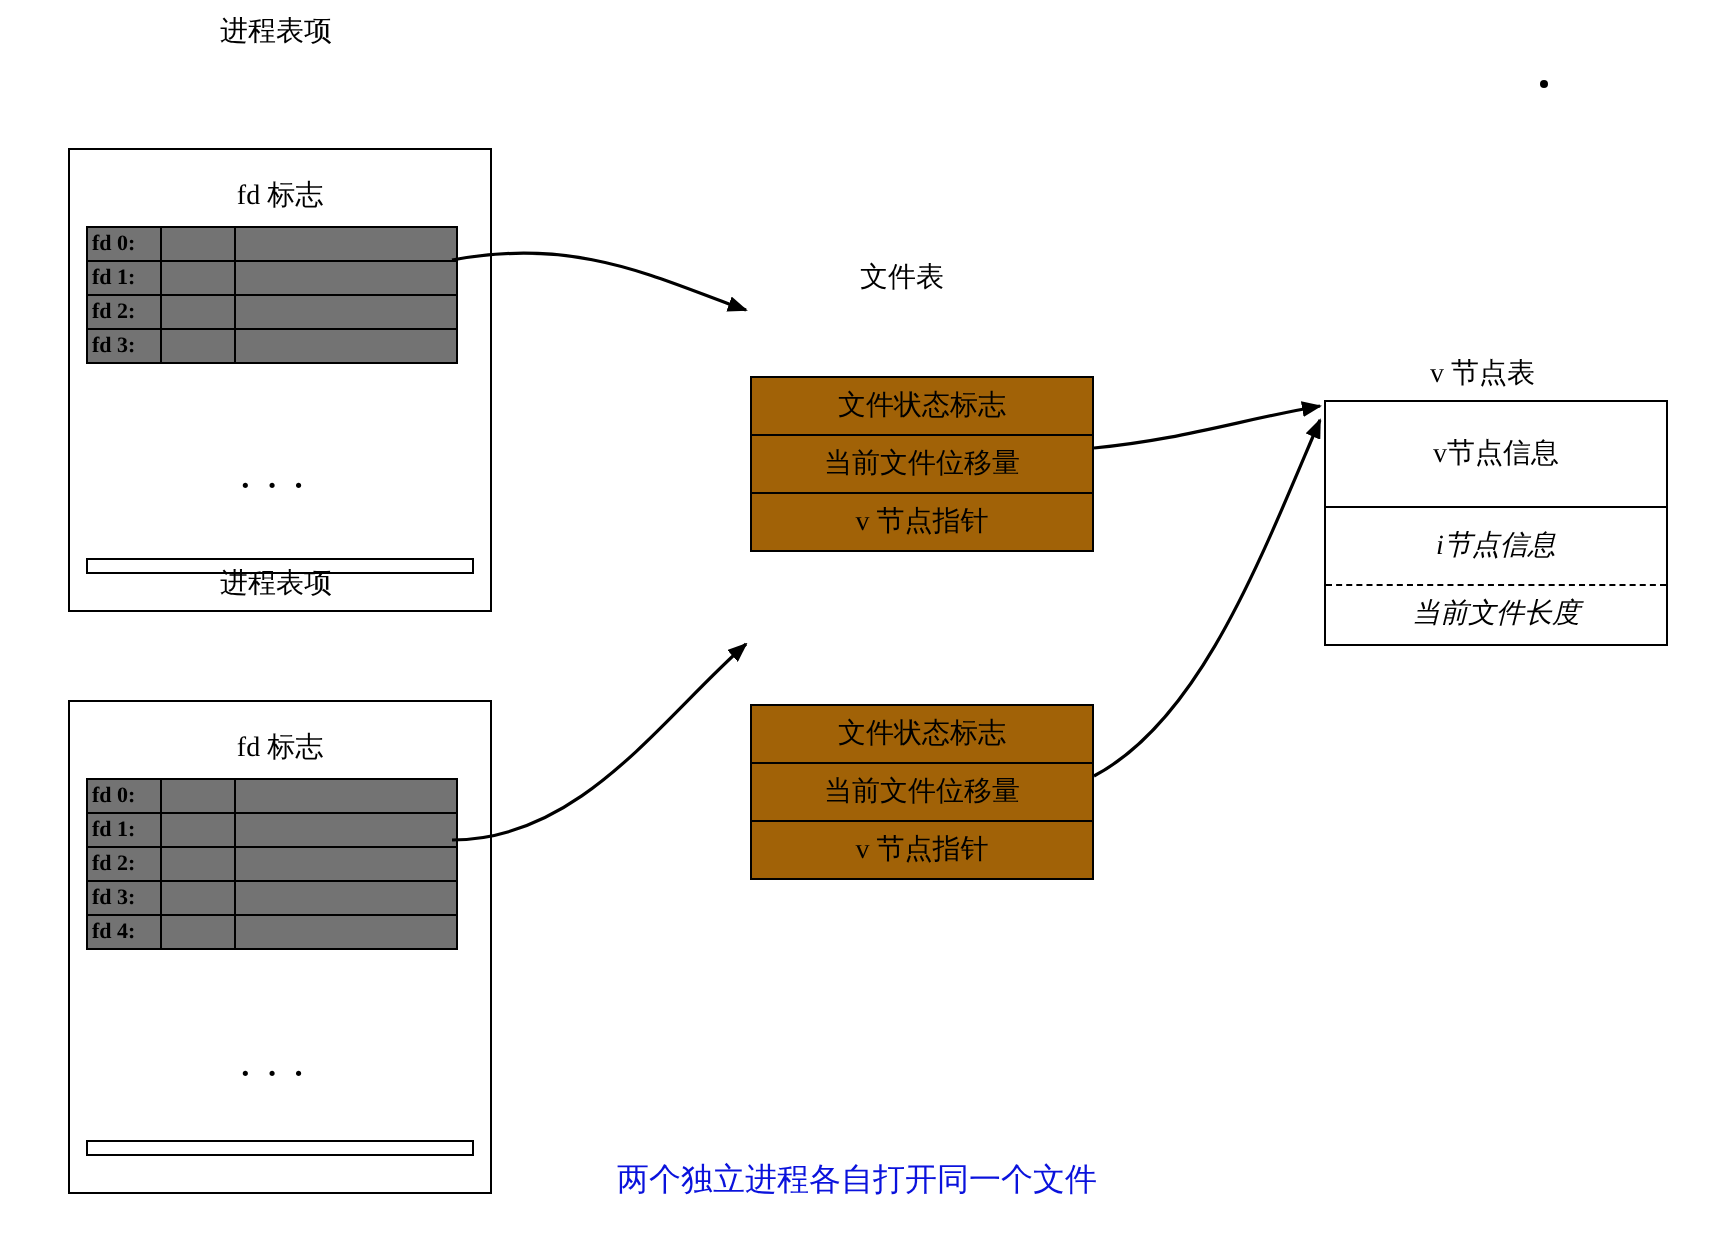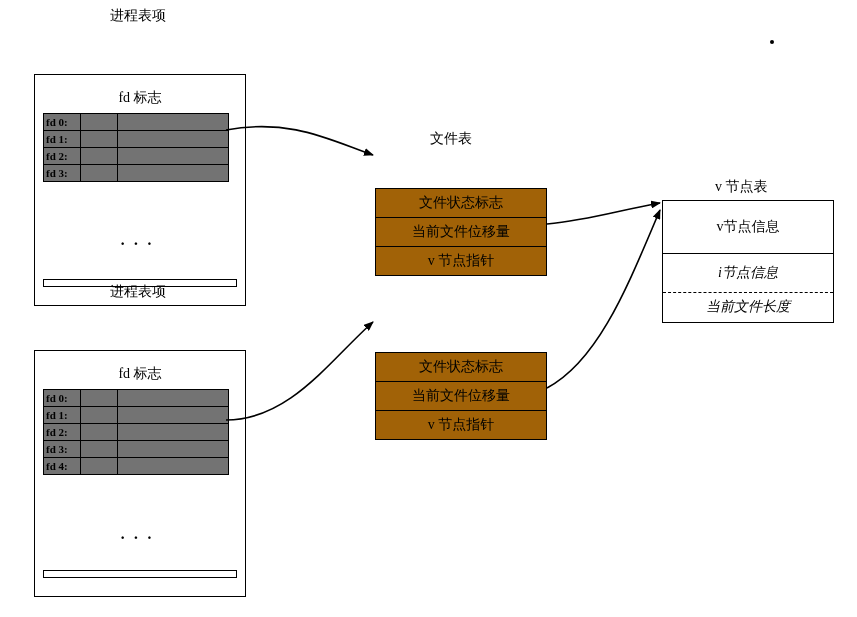--- a/index.html
+++ b/index.html
@@ -256,20 +256,21 @@
     <div class="dots" style="top:178px;">···</div>
     <div class="bottom-bar"></div>
   </div>
 
   <div class="abs filetbl" style="top:316px; left:375px;">
     <div class="frow">文件状态标志</div>
     <div class="frow">当前文件位移量</div>
     <div class="frow">v 节点指针</div>
   </div>
 
+  <div class="abs caption" style="top:580px; left:0; width:857px;">两个独立进程各自打开同一个文件</div>
 
   <svg class="arrows" width="857" height="617">
     <defs>
       <marker id="arrowhead" markerWidth="10" markerHeight="8" refX="9" refY="4" orient="auto" markerUnits="userSpaceOnUse">
         <path d="M0,0 L10,4 L0,8 Z" fill="#000"></path>
       </marker>
     </defs>
 
     <path d="M 226 130 C 290 118, 330 140, 373 155" fill="none" stroke="#000" stroke-width="1.6" marker-end="url(#arrowhead)"></path>
 

